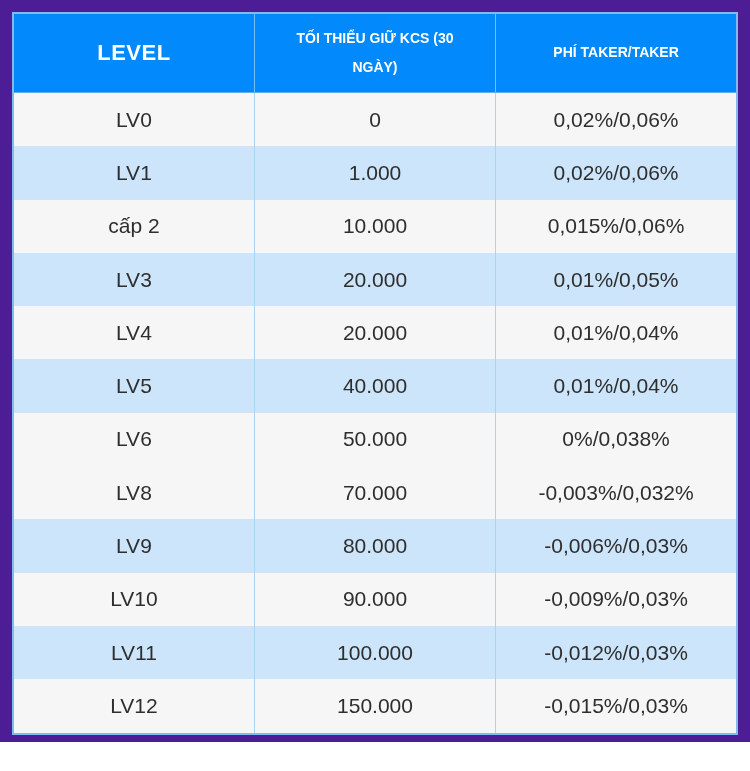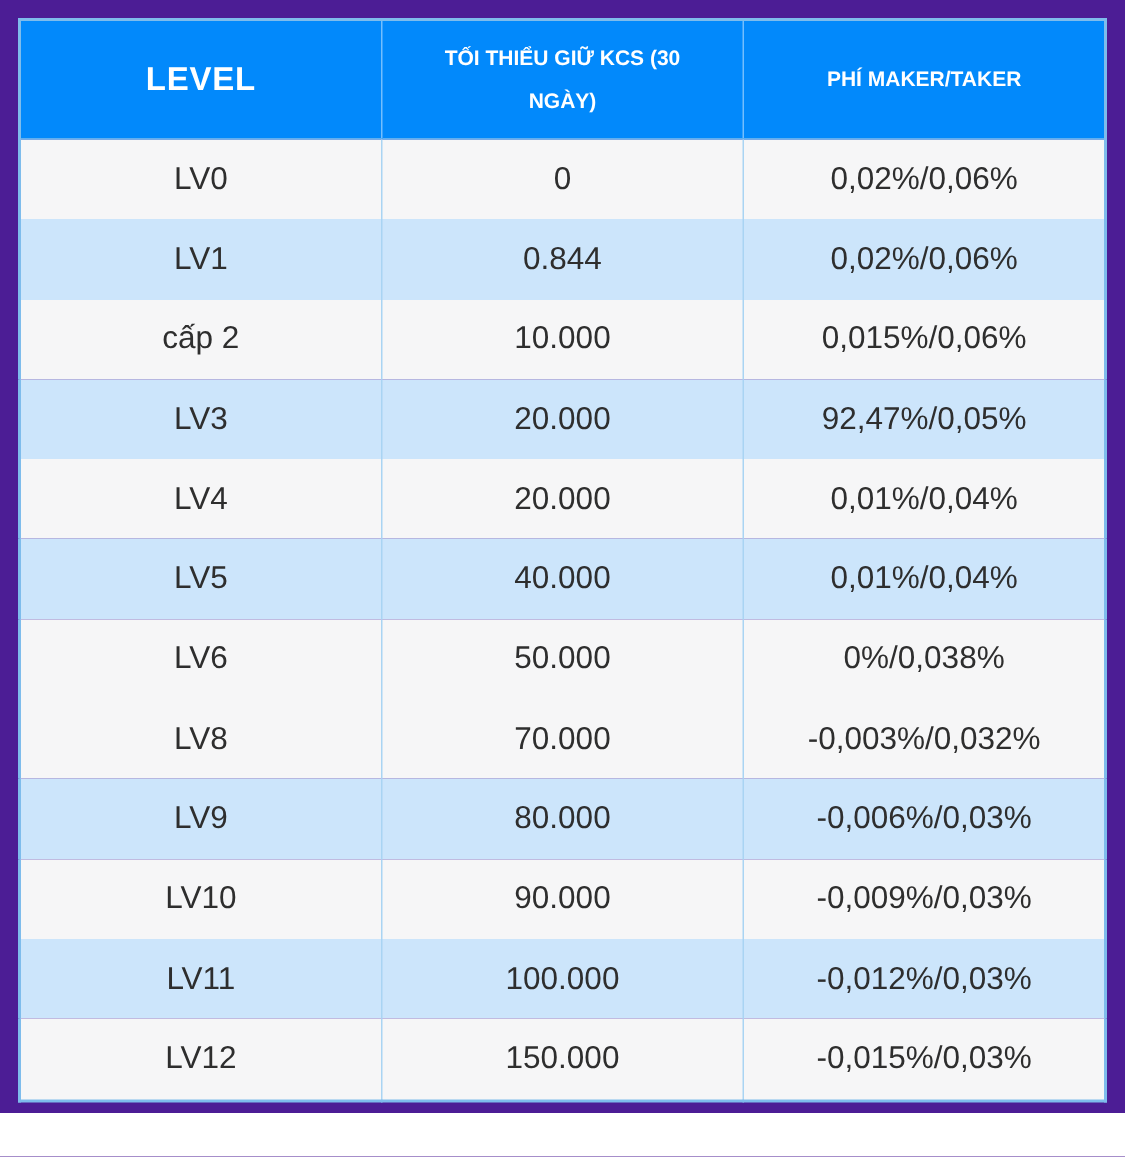--- a/index.html
+++ b/index.html
@@ -65,43 +65,43 @@
   <table class="fee-table">
     <colgroup>
         <col>
         <col>
         <col>
       </colgroup>
     <thead>
       <tr>
         <th class="col-level">LEVEL</th>
         <th class="col-min">TỐI THIỂU GIỮ KCS (30 NGÀY)</th>
-        <th class="col-fee">PHÍ MAKER/TAKER</th>
+        <th class="col-fee">PHÍ TAKER/TAKER</th>
       </tr>
     </thead>
     <tbody>
         <tr class="row-base">
     <td>LV0</td>
     <td>0</td>
     <td>0,02%/0,06%</td>
   </tr>
         <tr class="row-alt">
     <td>LV1</td>
-    <td>0.844</td>
+    <td>1.000</td>
     <td>0,02%/0,06%</td>
   </tr>
         <tr class="row-base">
     <td>cấp 2</td>
     <td>10.000</td>
     <td>0,015%/0,06%</td>
   </tr>
         <tr class="row-alt">
     <td>LV3</td>
     <td>20.000</td>
-    <td>92,47%/0,05%</td>
+    <td>0,01%/0,05%</td>
   </tr>
         <tr class="row-base">
     <td>LV4</td>
     <td>20.000</td>
     <td>0,01%/0,04%</td>
   </tr>
         <tr class="row-alt">
     <td>LV5</td>
     <td>40.000</td>
     <td>0,01%/0,04%</td>

